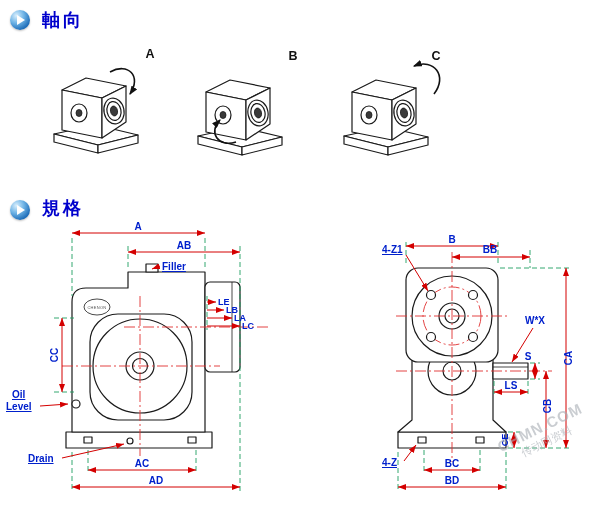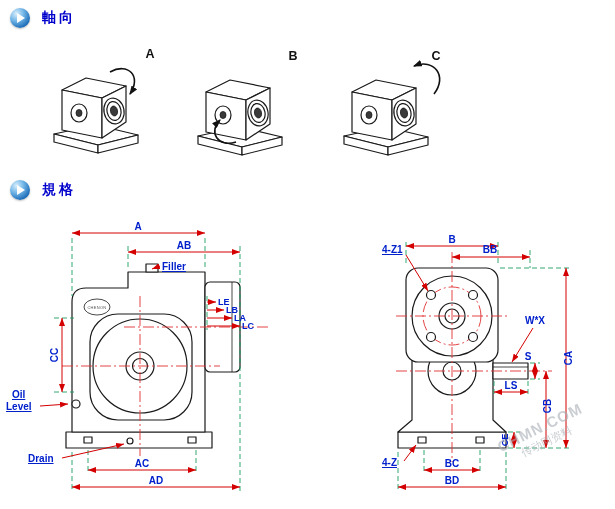--- a/index.html
+++ b/index.html
@@ -8,21 +8,21 @@
   }
   html,body{margin:0;padding:0;background:#fff;}
   .page{position:relative;width:615px;height:509px;background:#fff;overflow:hidden;
         font-family:"Liberation Sans",sans-serif;}
   .section-header{position:absolute;left:10px;display:flex;align-items:center;gap:12px;}
   .bullet{width:20px;height:20px;border-radius:50%;position:relative;flex:0 0 auto;
           background:radial-gradient(circle at 32% 28%, #d9eefc 0%, #6fb4e6 38%, #1766b4 78%, #0a4d92 100%);
           box-shadow:0 1px 2px rgba(0,0,0,.25);}
   .bullet .tri{position:absolute;left:7px;top:5px;width:0;height:0;
           border-left:8px solid #fff;border-top:5px solid transparent;border-bottom:5px solid transparent;}
-  .section-title{color:var(--c-title);font-size:14px;font-weight:bold;letter-spacing:3px;}
+  .section-title{color:var(--c-title);font-size:18px;font-weight:bold;letter-spacing:3px;}
   svg text{font-family:"Liberation Sans",sans-serif;}
   .lbl{fill:var(--c-label);font-size:10px;font-weight:bold;}
   .s9{font-size:9px;}
   .ul{text-decoration:underline;}
   .ltr{fill:#111;font-size:12.5px;font-weight:bold;}
   .logo-txt{fill:#555;font-size:4px;letter-spacing:.3px;}
   .dim{stroke:var(--c-dimension);fill:none;stroke-width:1;}
   .ext{stroke:var(--c-extension);fill:none;stroke-width:0.9;stroke-dasharray:5 3;}
   .cl{stroke:var(--c-center);fill:none;stroke-width:0.9;stroke-dasharray:11 3 2 3;}
   .ol{stroke:var(--c-outline);fill:none;stroke-width:1.2;stroke-linejoin:round;}
@@ -251,21 +251,21 @@
     </g>
   </svg>
 
   <div class="section-header" style="top:8px;">
     <span class="bullet">
       <span class="tri"></span>
     </span>
     <span class="section-title">軸向</span>
   </div>
 
-  <div class="section-header" style="top:180px;">
+  <div class="section-header" style="top:196px;align-items:flex-end;">
     <span class="bullet">
       <span class="tri"></span>
     </span>
     <span class="section-title">規格</span>
   </div>
 
   <div class="watermark">
     <div class="wm1">CHMN.COM</div>
     <div class="wm2">传动网资料</div>
   </div>

